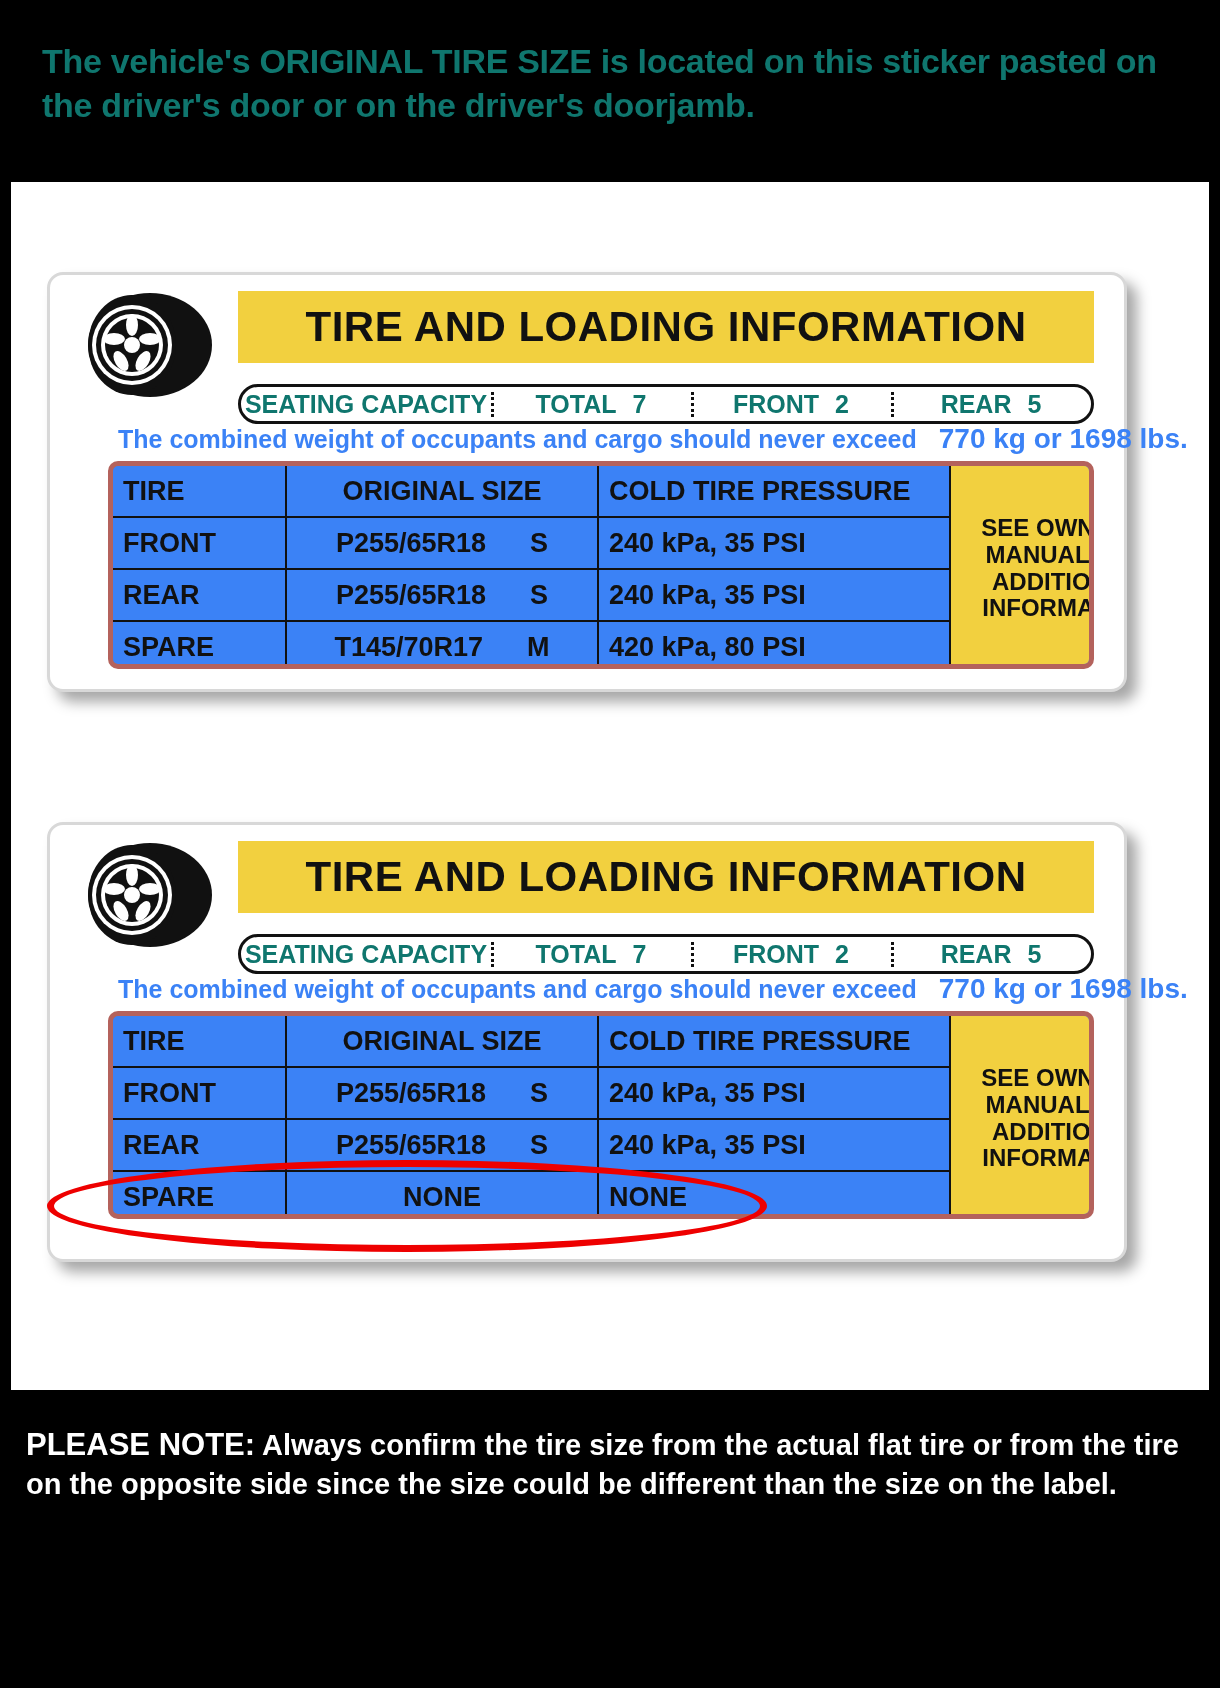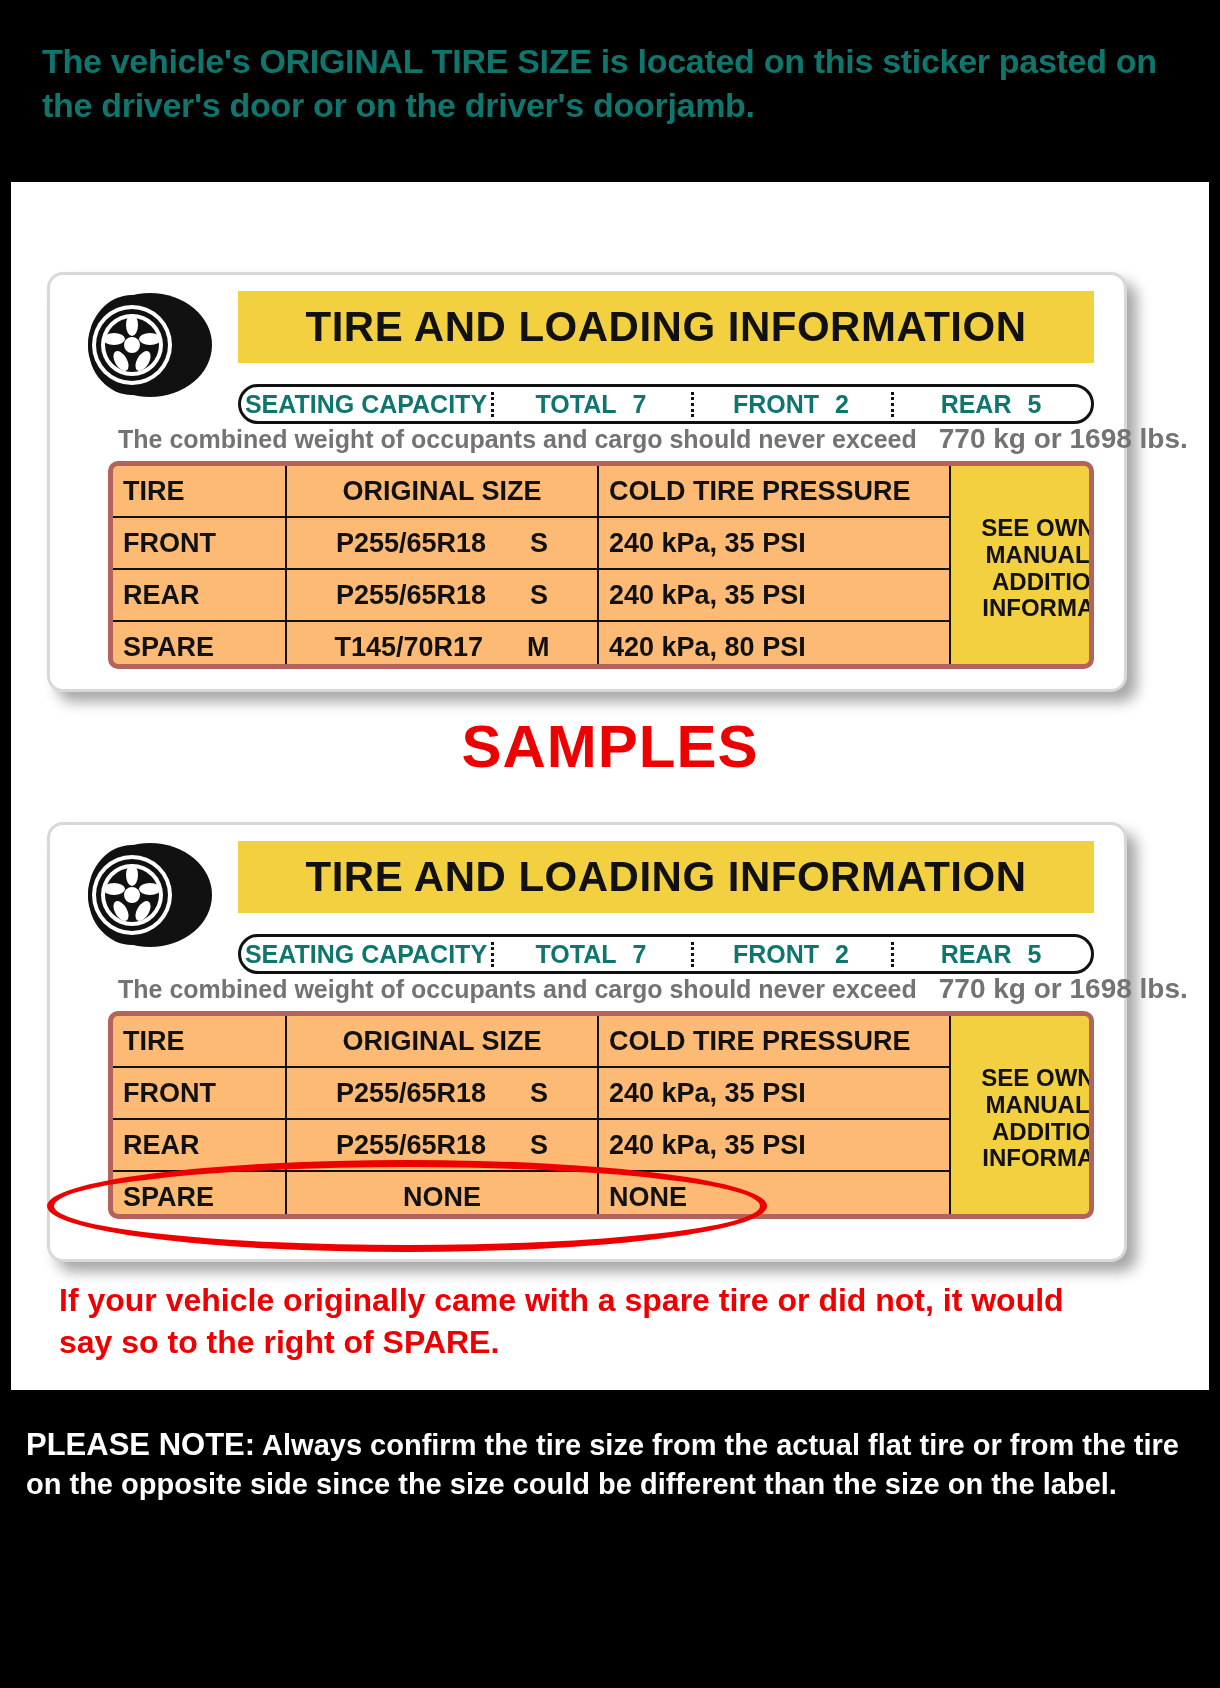--- a/index.html
+++ b/index.html
@@ -111,38 +111,38 @@
   .seating-pill .cell .lbl { margin-right: 16px; }
 
   
   .combined {
     position: absolute;
     left: 68px;
     top: 148px;
     width: 960px;
     font-size: 25px;
     font-weight: bold;
-    color: #737373;
+    color: #3b82f6;
     white-space: nowrap;
   }
   .combined .small { font-weight: bold; }
   .combined .value { font-size: 28px; margin-left: 22px; }
 
   
   .tblwrap {
     position: absolute;
     left: 58px;
     top: 186px;
     width: 986px;
     height: 208px;
     border: 5px solid #b4625c;
     border-radius: 10px;
     box-sizing: border-box;
     overflow: hidden;
-    background: #fdba74;
+    background: #3b82f6;
   }
   .tbl {
     width: 100%;
     height: 100%;
     border-collapse: collapse;
     table-layout: fixed;
     font-size: 27px;
     font-weight: bold;
     color: #111;
   }
@@ -296,21 +296,20 @@
           <td class="col-size size-cell">
             <span class="sz">T145/70R17</span><span class="code">M</span>
           </td>
           <td class="col-press">420 kPa, 80 PSI</td>
         </tr>
       </tbody>
         </table>
     </div>
   </div>
 
-  <div class="samples">SAMPLES</div>
 
   <div class="sticker sticker-2">
 
     <div class="tire-icon">
       <svg viewBox="0 0 140 112" width="140" height="112">
         <ellipse cx="70" cy="56" rx="62" ry="52" fill="#111"></ellipse>
         <ellipse cx="52" cy="56" rx="44" ry="50" fill="#111"></ellipse>
         <circle cx="52" cy="56" r="40" fill="#fff"></circle>
         <circle cx="52" cy="56" r="36" fill="#111"></circle>
         <circle cx="52" cy="56" r="31" fill="#fff"></circle>
@@ -373,18 +372,17 @@
           <td class="col-size">NONE</td>
           <td class="col-press">NONE</td>
         </tr>
       </tbody>
         </table>
     </div>
   </div>
 
   <div class="red-ellipse"></div>
 
-  <div class="red-note">If your vehicle originally came with a spare tire or did not, it would say so to the right of SPARE.</div>
 </div>
 
 <div class="bottom-note">
   <span class="lead">PLEASE NOTE:</span><span> Always confirm the tire size from the actual flat tire or from the tire on the opposite side since the size could be different than the size on the label.</span>
 </div>
 
 </body></html>

